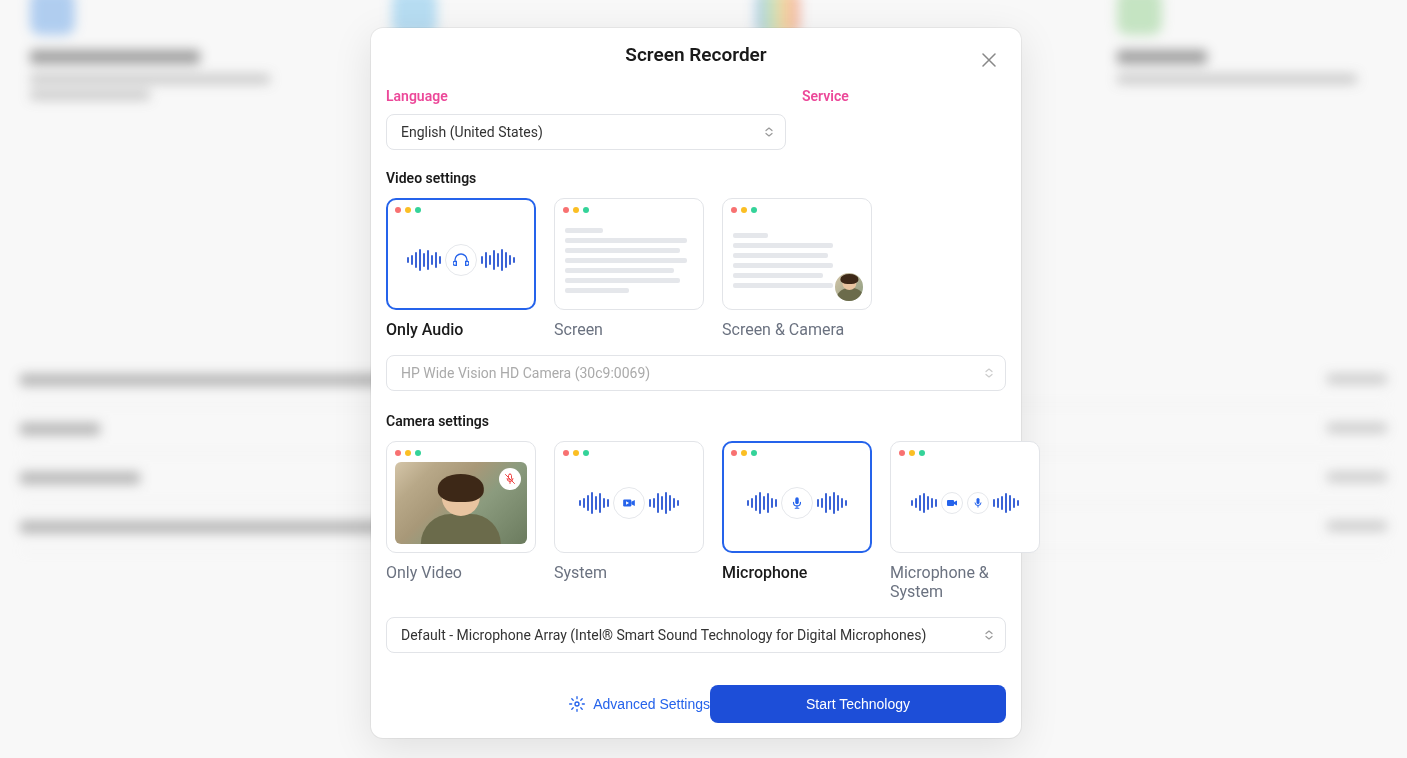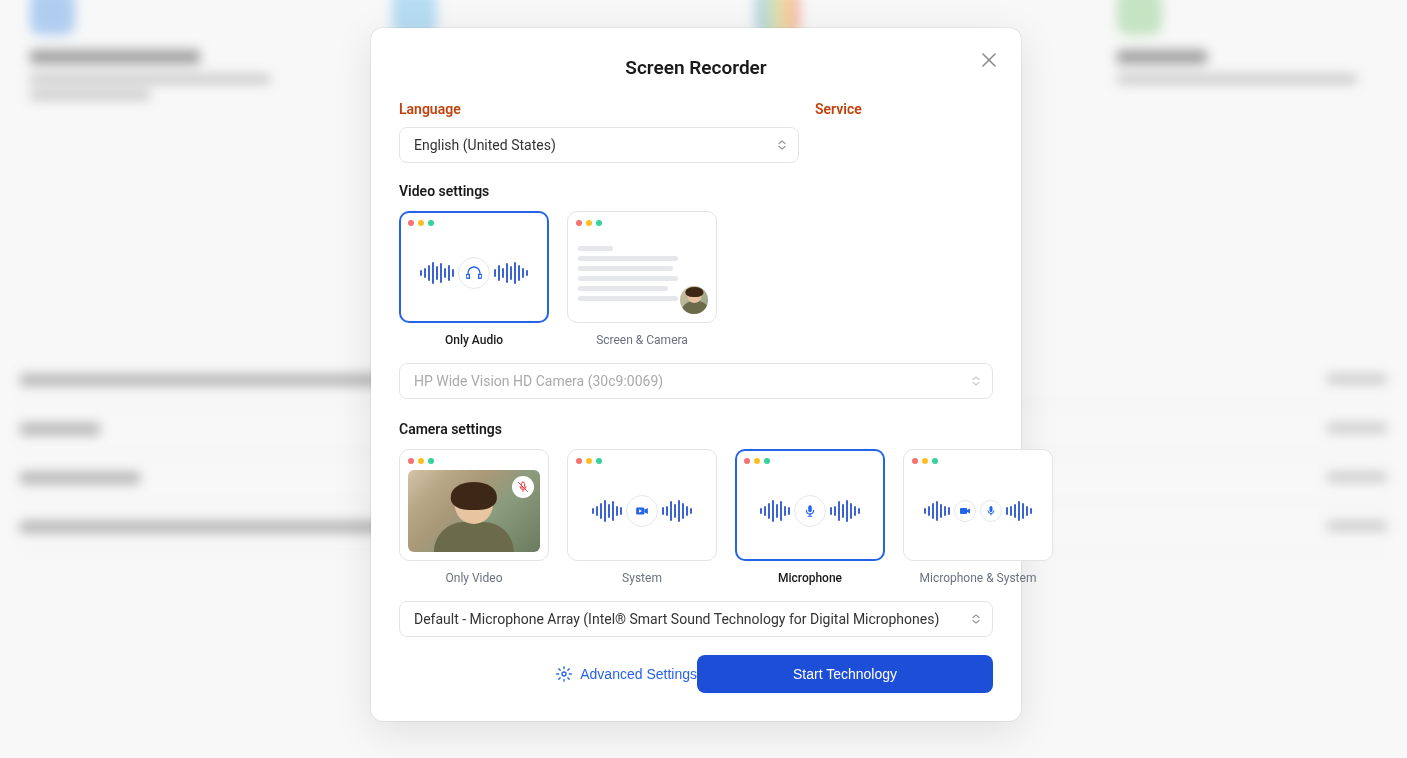--- a/index.html
+++ b/index.html
@@ -38,21 +38,21 @@
   background: rgba(255,255,255,0.3);
 }
 .modal {
   position: absolute;
   top: 28px;
   left: 371px;
   width: 650px;
   background: #fff;
   border-radius: 12px;
   box-shadow: 0 10px 40px rgba(0,0,0,0.1), 0 0 0 1px rgba(0,0,0,0.05);
-  padding: 28px;
+  padding: 15px;
 }
 .modal-close {
   position: absolute;
   top: 20px;
   right: 20px;
   width: 24px;
   height: 24px;
   display: flex;
   align-items: center;
   justify-content: center;
@@ -65,21 +65,21 @@
 .modal-title {
   text-align: center;
   font-size: 19px;
   font-weight: 600;
   color: #1a1a1a;
   margin-bottom: 22px;
 }
 .row2 { display: flex; gap: 16px; margin-bottom: 20px; }
 .field { flex: 1; }
 .field.lang { flex: 0 0 400px; }
-.field-label { font-size: 14px; font-weight: 600; color: #c2410c; margin-bottom: 10px; }
+.field-label { font-size: 14px; font-weight: 600; color: #ec4899; margin-bottom: 10px; }
 .select {
   position: relative;
   border: 1px solid #e2e4e8;
   border-radius: 8px;
   height: 36px;
   display: flex;
   align-items: center;
   padding: 0 30px 0 14px;
   font-size: 14px;
   color: #333;
@@ -105,21 +105,21 @@
   border: 1px solid #e2e4e8;
   border-radius: 10px;
   background: #fff;
   padding: 8px;
   display: flex;
   flex-direction: column;
   position: relative;
   overflow: hidden;
 }
 .option.selected .option-card { border: 2px solid #2563eb; padding: 7px; }
-.option-label { text-align: center; font-size: 12px; color: #6b7280; margin-top: 10px; }
+.option-label { font-size: 16px; color: #6b7280; margin-top: 10px; }
 .option.selected .option-label { color: #1a1a1a; font-weight: 500; }
 
 .dots { display: flex; gap: 4px; margin-bottom: 6px; }
 .dot { width: 6px; height: 6px; border-radius: 50%; }
 .dot.r { background: #f87171; }
 .dot.y { background: #fbbf24; }
 .dot.g { background: #34d399; }
 
 .waveform { display: flex; align-items: center; justify-content: center; gap: 4px; flex: 1; }
 .wave-group { display: flex; align-items: center; gap: 2px; }
@@ -176,21 +176,21 @@
   background: linear-gradient(135deg, #d4c5a8, #8b9b7e);
   border: 2px solid #fff;
   overflow: hidden;
 }
 .pip .person { width: 90%; height: 90%; }
 .pip .person-head { width: 14px; height: 14px; }
 .pip .person-hair { height: 10px; top: -2px; left: -2px; right: -2px; }
 .pip .person-body { width: 28px; height: 18px; border-radius: 12px 12px 0 0; }
 
 .camera-select { margin-bottom: 22px; }
-.mic-select { margin-bottom: 18px; }
+.mic-select { margin-bottom: 32px; }
 
 .footer { display: flex; align-items: center; justify-content: flex-end; }
 .adv-link {
   display: flex; align-items: center; gap: 8px;
   color: #2563eb; font-size: 14px; font-weight: 500; cursor: pointer;
   background: none; border: none;
 }
 .start-btn {
   background: #1d4ed8; color: #fff; border: none;
   height: 38px; width: 296px; border-radius: 8px;
@@ -309,20 +309,39 @@
               <div class="wbar" style="height:22px"></div>
               <div class="wbar" style="height:16px"></div>
               <div class="wbar" style="height:10px"></div>
               <div class="wbar" style="height:6px"></div>
             </div>
         </div>
       </div>
       <div class="option-label">Only Audio</div>
     </div>
 
+    <div class="option">
+      <div class="option-card">
+        <div class="dots">
+            <div class="dot r"></div>
+            <div class="dot y"></div>
+            <div class="dot g"></div>
+          </div>
+        <div class="doc-lines">
+          <div class="dline" style="width:30%"></div>
+          <div class="dline" style="width:95%"></div>
+          <div class="dline" style="width:90%"></div>
+          <div class="dline" style="width:95%"></div>
+          <div class="dline" style="width:85%"></div>
+          <div class="dline" style="width:90%"></div>
+          <div class="dline" style="width:50%"></div>
+        </div>
+      </div>
+      <div class="option-label">Screen</div>
+    </div>
 
 
     <div class="option">
       <div class="option-card">
         <div class="dots">
             <div class="dot r"></div>
             <div class="dot y"></div>
             <div class="dot g"></div>
           </div>
         <div class="doc-lines" style="padding-right:30px">

